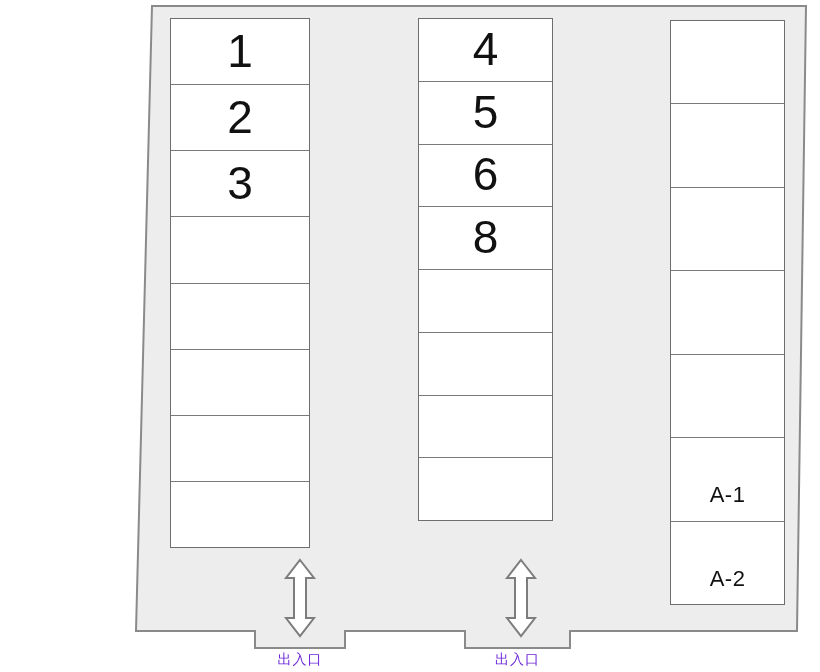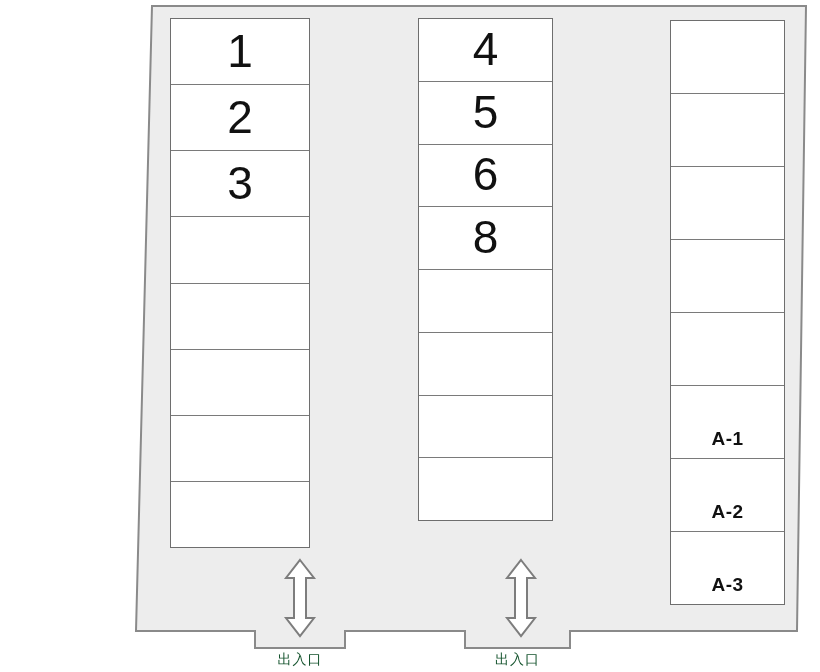--- a/index.html
+++ b/index.html
@@ -63,30 +63,30 @@
   
   #col-left .stall .lbl,
   #col-middle .stall .lbl {
     font-size: 46px;
     font-weight: 400;
     letter-spacing: 0px;
     transform: translateY(-1px);
   }
   
   #col-right .stall .lbl {
-    font-size: 19px;
-    font-weight: 700;
+    font-size: 22px;
+    font-weight: 400;
     letter-spacing: 0.5px;
     margin-top: 32px;
   }
   .entrance-label {
     position: absolute;
     text-align: center;
     font-size: 14px;
-    color: #14532d;
+    color: #6d28d9;
     font-family: "DejaVu Sans", "Liberation Sans", sans-serif;
     white-space: nowrap;
     letter-spacing: 1px;
     pointer-events: auto;
   }
 </style>
 </head>
 <body>
 
 <div id="stage">
@@ -175,23 +175,20 @@
         </div>
       <div class="stall">
           <span class="lbl"></span>
         </div>
       <div class="stall">
           <span class="lbl">A-1</span>
         </div>
       <div class="stall">
           <span class="lbl">A-2</span>
         </div>
-      <div class="stall">
-          <span class="lbl">A-3</span>
-        </div>
     </div>
 
     <div class="entrance-label" style="left:255px; top:651px; width:90px;">出入口</div>
 
     <div class="entrance-label" style="left:465px; top:651px; width:105px;">出入口</div>
 
   </div>
 </div>
 
 </body></html>

